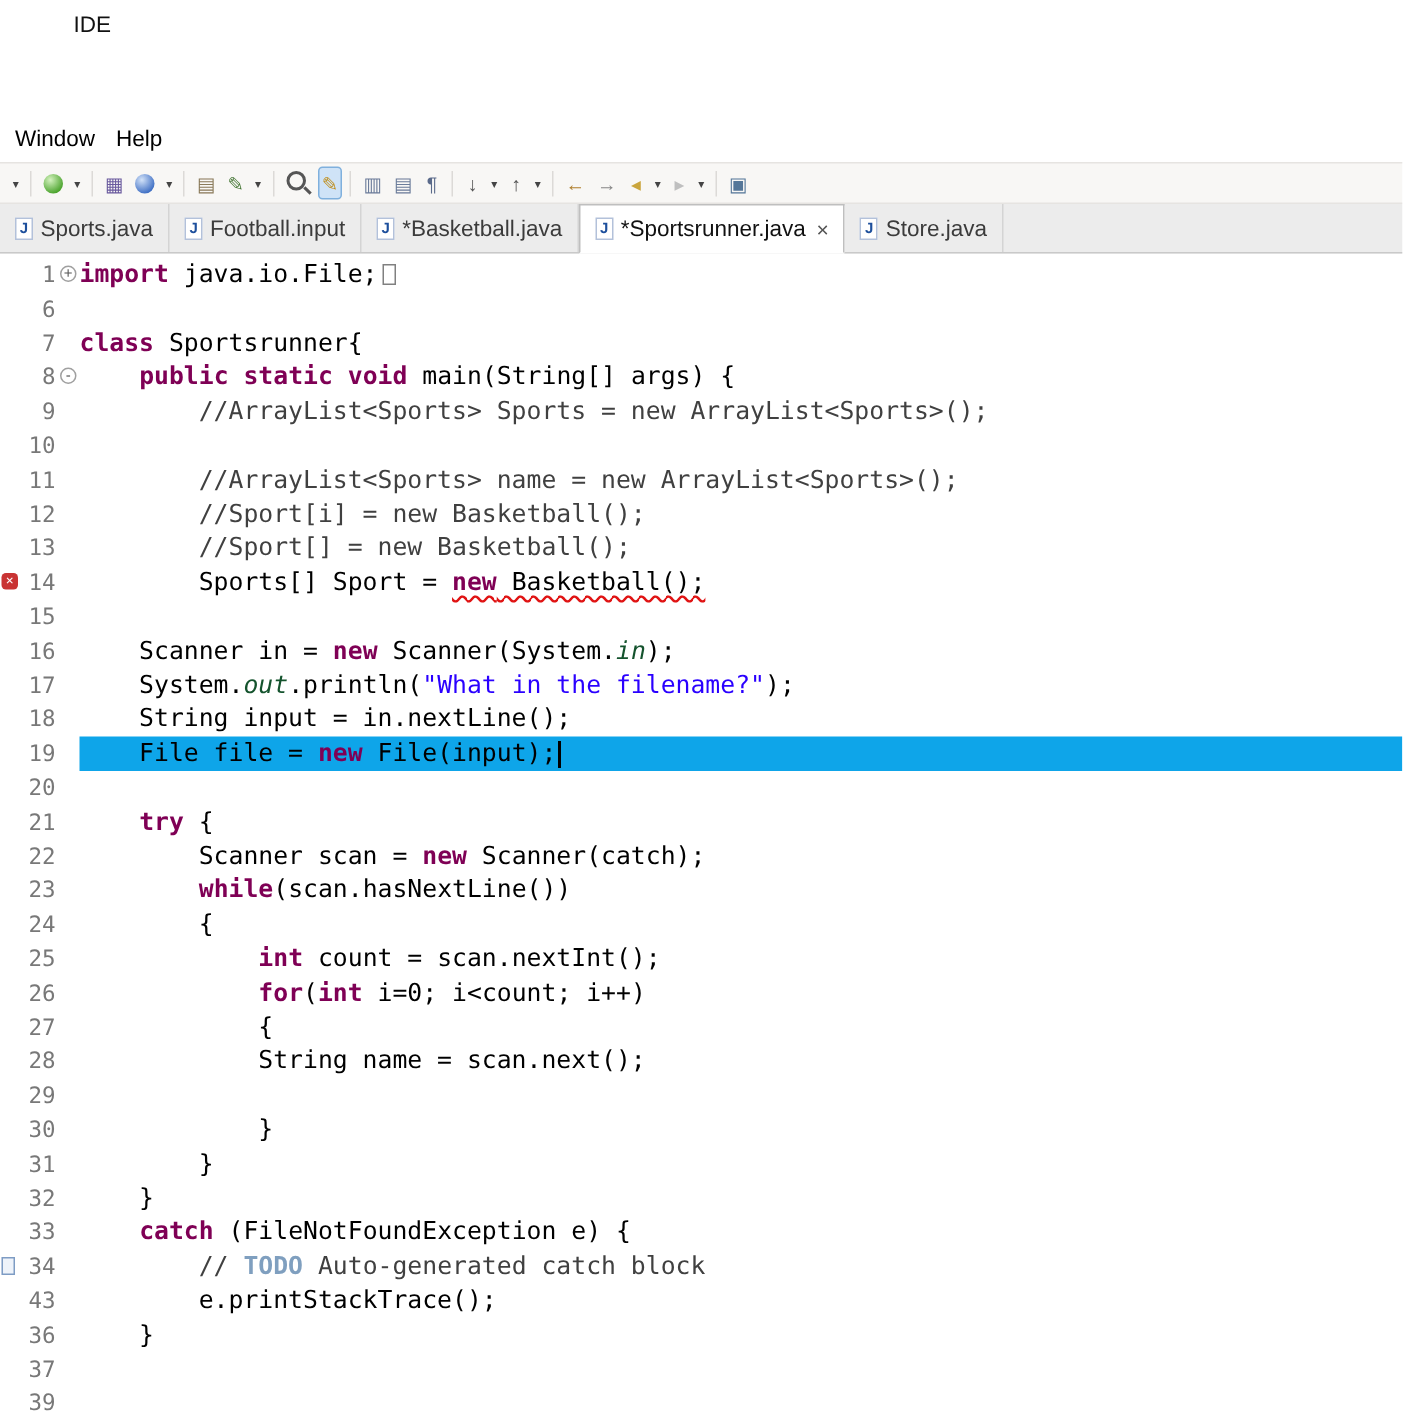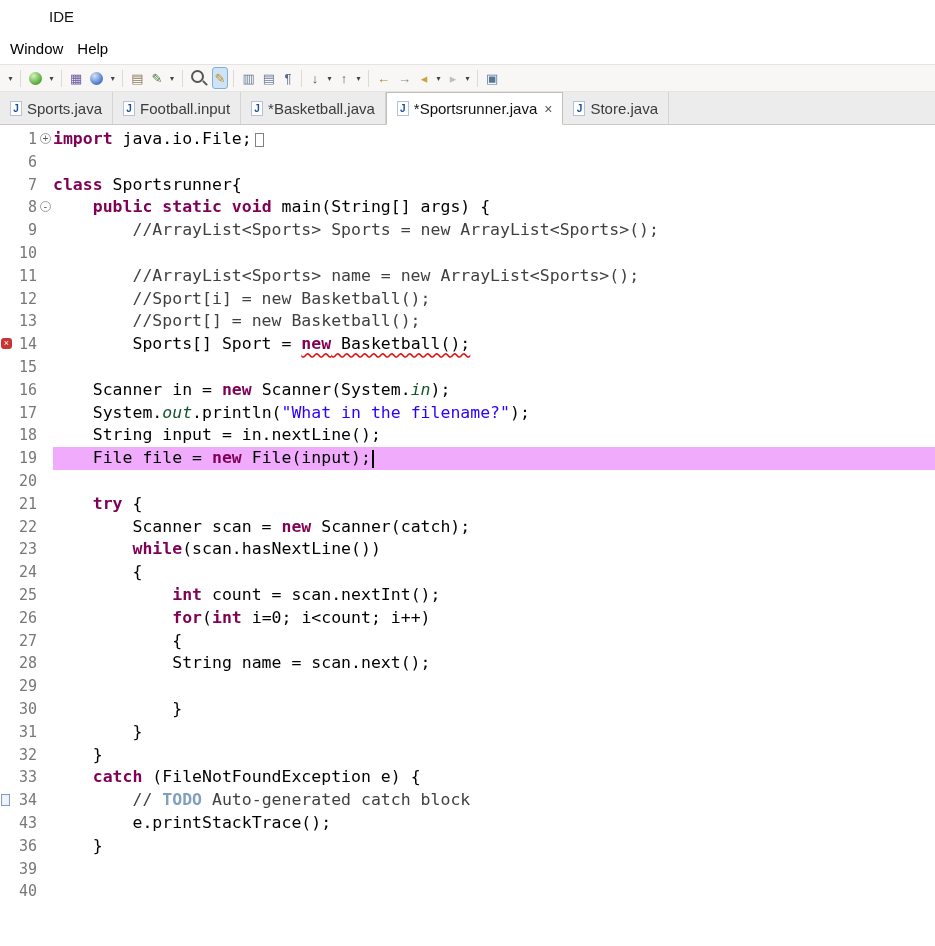--- a/index.html
+++ b/index.html
@@ -11,21 +11,21 @@
     font-family: "Liberation Sans", sans-serif;
     color: #000;
   }
   
   .titlebar {
     height: 33px; display: flex; align-items: center;
     padding-left: 10px; font-size: 15px; color: #111; margin-left: 39px;
   }
   .menubar {
     height: 31px; display: flex; align-items: center;
-    padding-left: 10px; font-size: 15px;
+    padding-left: 10px; font-size: 15px; margin-top: 44px;
   }
   .menu-item { margin-right: 14px; cursor: default; }
   
   .toolbar {
     height: 28px; display: flex; align-items: center;
     padding: 0 5px; background: #f8f7f5;
     border-top: 1px solid #e6e4e1; border-bottom: 1px solid #e6e4e1;
   }
   .titem {
     display: inline-flex; align-items: center; justify-content: center;
@@ -97,21 +97,21 @@
   }
   .no { width: 24px; flex: none; text-align: right; color: #787878; font-size: 15px; }
   .fd { width: 16px; flex: none; position: relative; }
   .fic {
     position: absolute; left: 3px; top: 5px; width: 11px; height: 11px;
     border: 1px solid #a0a0a0; border-radius: 50%; background: #fff;
     color: #555; font-size: 10px; line-height: 9px; text-align: center;
     font-family: "Liberation Sans", sans-serif;
   }
   .cd { flex: 1; white-space: pre; }
-  .cd.cur { background: #f0abfc; }
+  .cd.cur { background: #0ea5e9; }
   .tk-k { color: #7f0055; font-weight: bold; }
   .tk-p { color: #000000; }
   .tk-c { color: #404040; }
   .tk-s { color: #2a00ff; }
   .tk-f { color: #14532d; font-style: italic; }
   .tk-t { color: #7f9fbf; font-weight: bold; }
   .terr {
     text-decoration: underline; text-decoration-style: wavy;
     text-decoration-color: #e01414; text-underline-offset: 3px;
   }
@@ -385,20 +385,26 @@
         <span class="cd"><span class="tk-p">        e.printStackTrace();</span></span>
       </div>
       <div class="ln">
         <span class="mk"></span>
         <span class="no">36</span>
         <span class="fd"></span>
         <span class="cd"><span class="tk-p">    }</span></span>
       </div>
       <div class="ln">
         <span class="mk"></span>
+        <span class="no">37</span>
+        <span class="fd"></span>
+        <span class="cd"></span>
+      </div>
+      <div class="ln">
+        <span class="mk"></span>
         <span class="no">39</span>
         <span class="fd"></span>
         <span class="cd"></span>
       </div>
       <div class="ln">
         <span class="mk"></span>
         <span class="no">40</span>
         <span class="fd"></span>
         <span class="cd"></span>
       </div>

